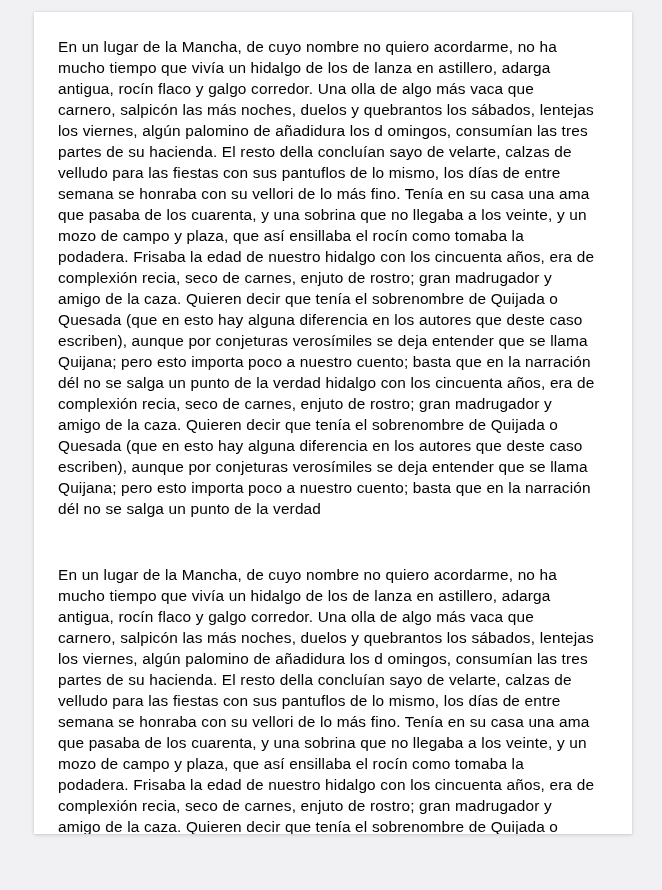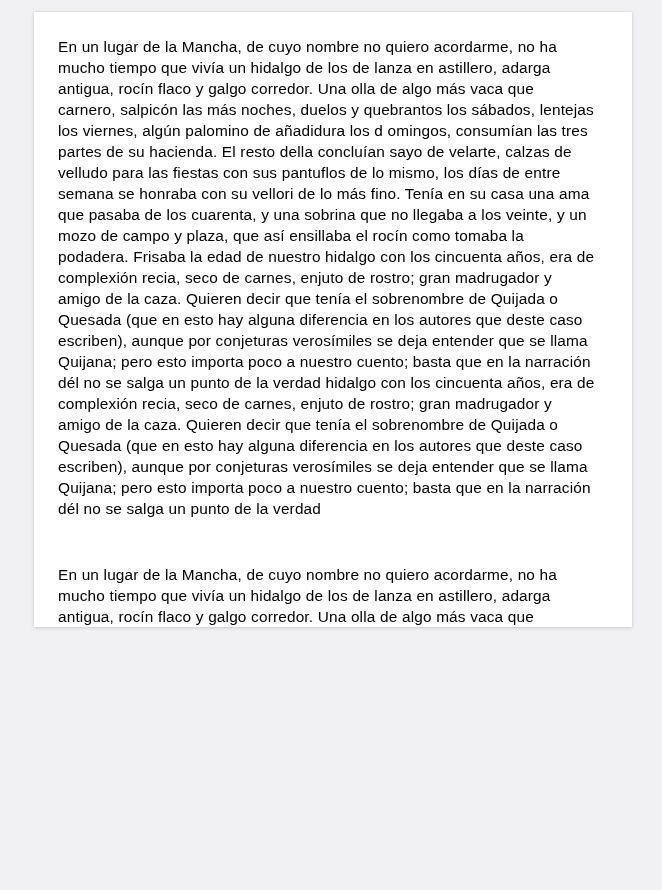--- a/index.html
+++ b/index.html
@@ -17,21 +17,21 @@
     position: relative;
     width: 662px;
     height: 890px;
     background: #f1f1f3;
   }
   .page {
     position: absolute;
     left: 34px;
     top: 12px;
     width: 598px;
-    height: 615px;
+    height: 822px;
     background: #ffffff;
     box-shadow: 0 1px 4px rgba(0,0,0,0.14), 0 0 2px rgba(0,0,0,0.08);
     overflow: hidden;
   }
   .page-body {
     position: absolute;
     left: 24px;
     top: 24px;
     width: 538px;
   }

